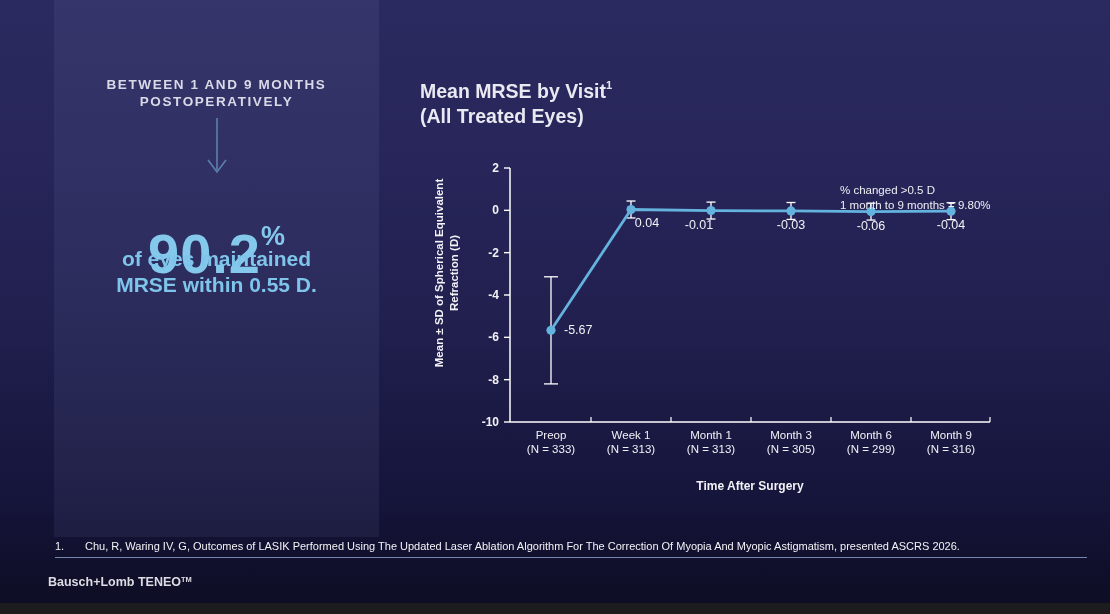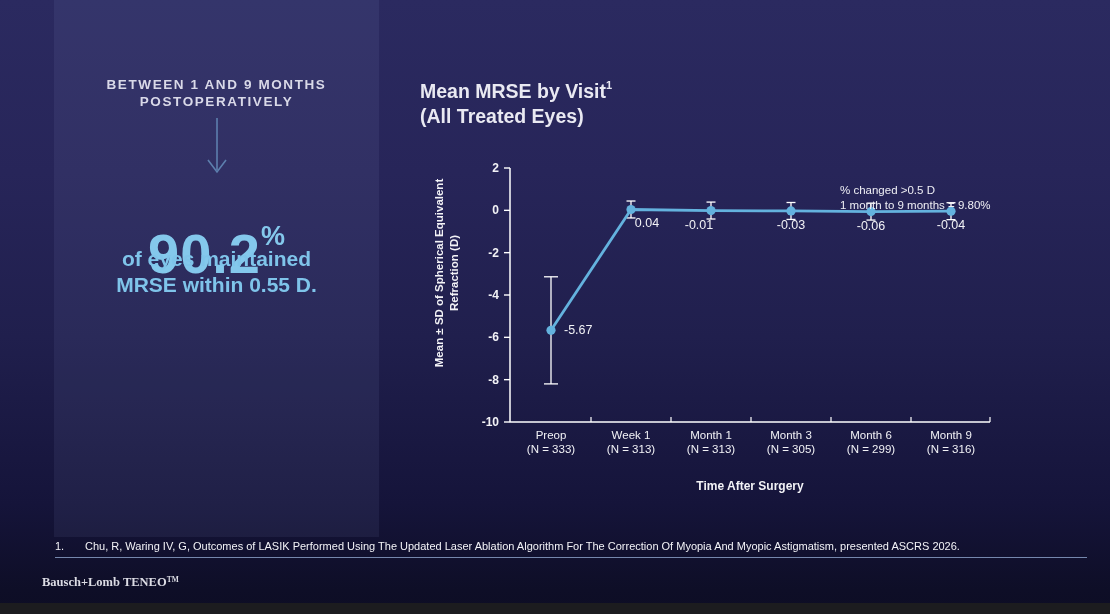--- a/index.html
+++ b/index.html
@@ -43,21 +43,21 @@
   }
   .x-axis-label{
     position:absolute;left:90px;top:334px;width:480px;text-align:center;
     color:#f2f2f6;font-size:12px;font-weight:bold;
   }
   .chart-svg text{fill:#f2f2f6;font-family:"Liberation Sans","DejaVu Sans",sans-serif;}
   .footer-citation{position:absolute;left:0;top:540px;width:1110px;color:#f3f3f7;font-size:11px;}
   .footer-citation .ref-num{position:absolute;left:55px;top:0;}
   .footer-citation .ref-text{position:absolute;left:85px;top:0;width:1005px;}
   .footer-rule{position:absolute;left:55px;top:557px;width:1032px;height:1px;background:#7587ad;}
-  .brand{position:absolute;left:42px;top:575px;color:#dcdce4;font-size:12.5px;font-weight:bold;font-family:Liberation Serif, serif;}
+  .brand{position:absolute;left:48px;top:575px;color:#dcdce4;font-size:12.5px;font-weight:bold;}
   .brand sup{font-size:7.5px;vertical-align:4px;}
   .bottom-bar{position:absolute;left:0;top:603px;width:1110px;height:11px;background:#1c1c1f;}
 </style>
 </head>
 <body>
 
 <div class="left-panel">
   <div class="panel-heading">
     <span>BETWEEN 1 AND 9 MONTHS</span><br>
     <span>POSTOPERATIVELY</span>

